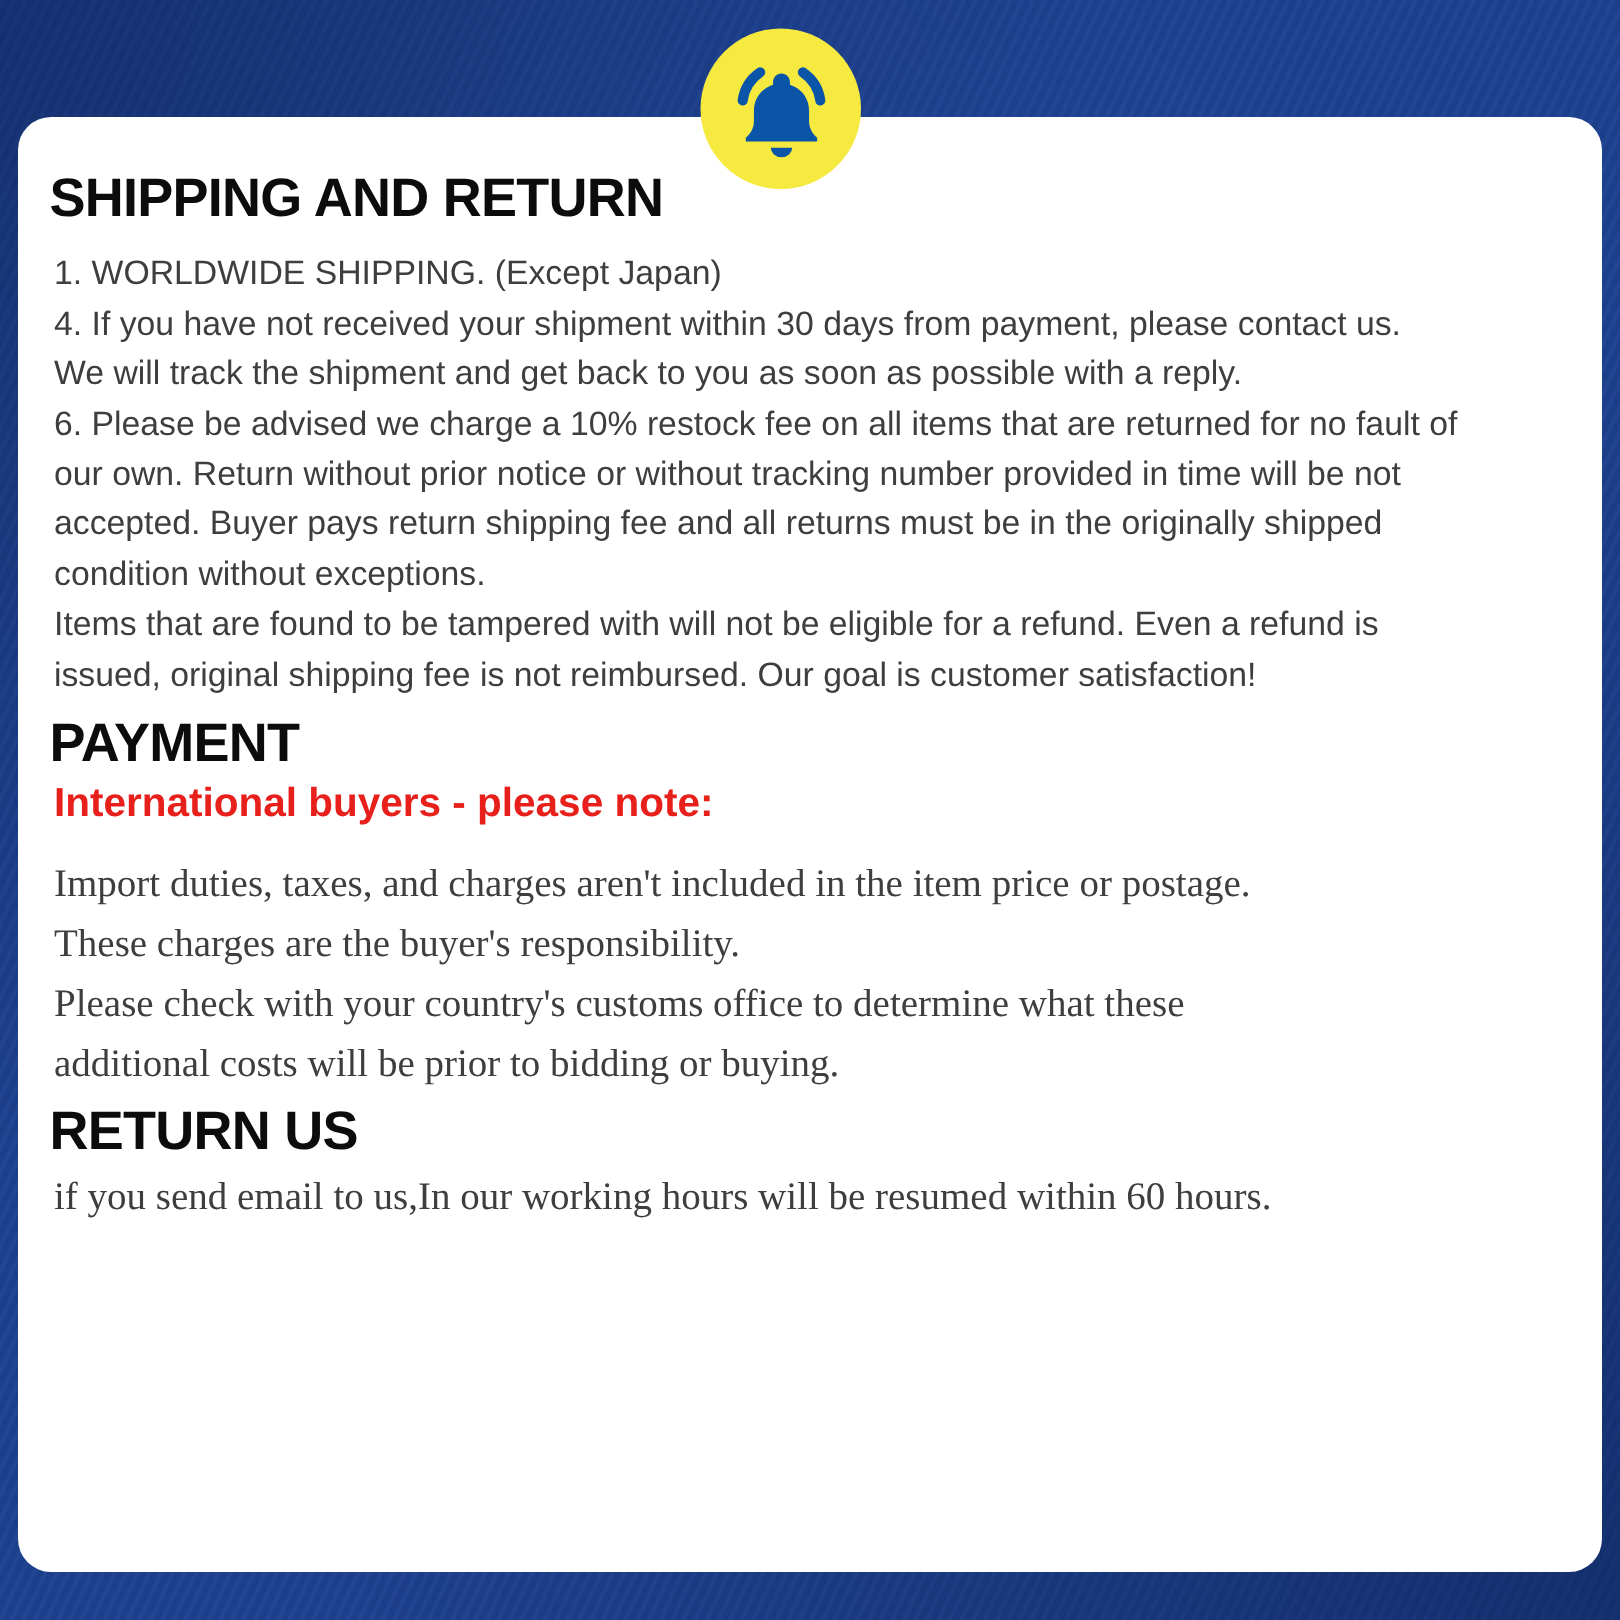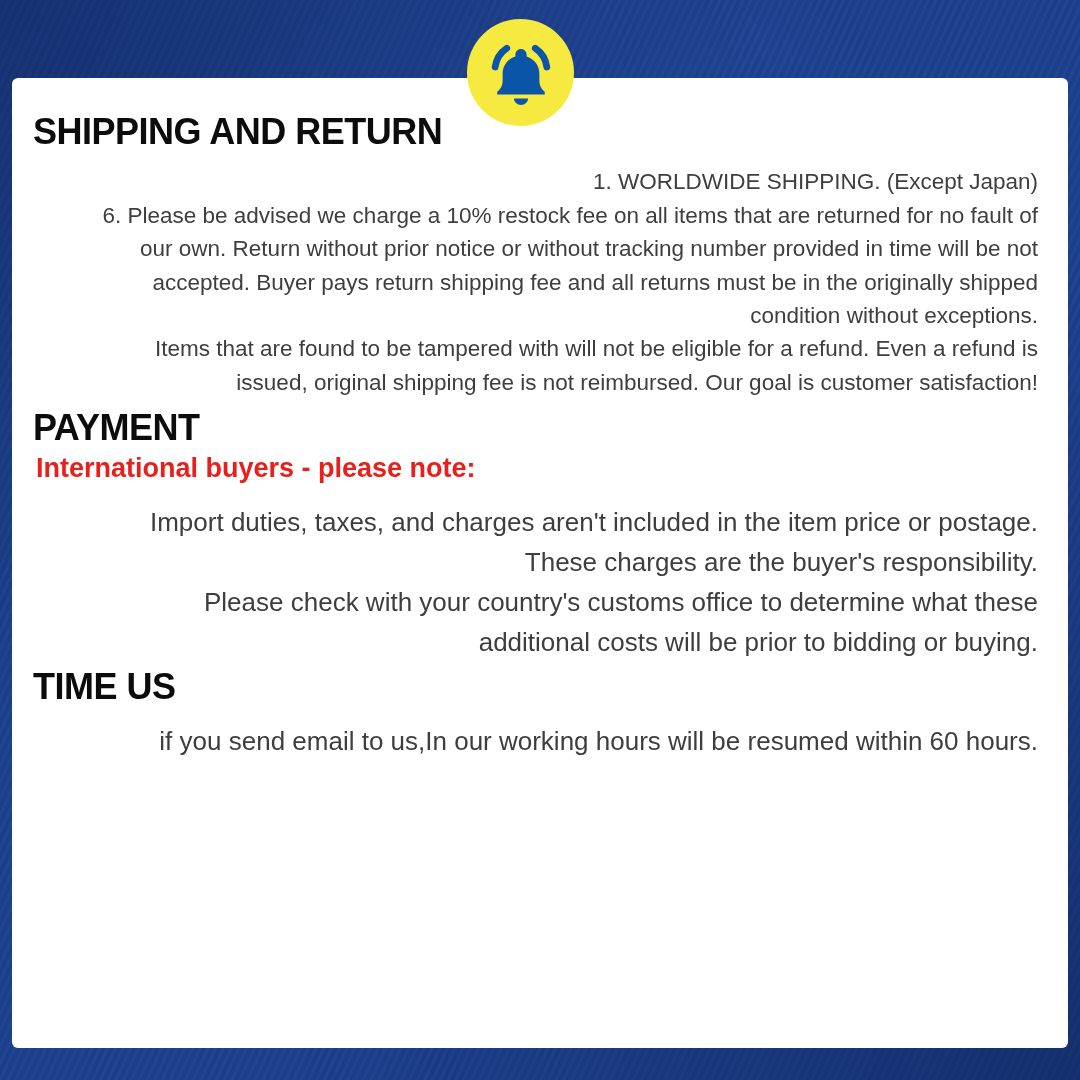--- a/index.html
+++ b/index.html
@@ -14,21 +14,21 @@
     background-image:
       radial-gradient(ellipse at 50% 40%, rgba(46,90,180,0.35), rgba(0,0,0,0) 60%),
       radial-gradient(ellipse at 100% 100%, rgba(10,26,70,0.45), rgba(0,0,0,0) 55%),
       radial-gradient(ellipse at 0% 0%, rgba(10,26,70,0.40), rgba(0,0,0,0) 50%),
       repeating-linear-gradient(115deg, rgba(255,255,255,0.025) 0 3px, rgba(0,0,0,0.03) 3px 7px);
   }
   .card {
     position: absolute;
     left: 12px; right: 12px; top: 78px; bottom: 32px;
     background: #ffffff;
-    border-radius: 6px;
+    border-radius: 22px;
     padding: 34px 30px 0 21px;
     box-sizing: border-box;
   }
   .badge {
     position: absolute;
     left: 467px; top: 19px;
     width: 107px; height: 107px;
     border-radius: 50%;
     background: #f6e93f;
     z-index: 2;
@@ -40,34 +40,33 @@
     font-size: 36px;
     line-height: 1.12;
     font-weight: 800;
     letter-spacing: -0.5px;
     color: #0c0c0c;
   }
   .body-block p {
     margin: 0;
     color: #3e3e3e;
     white-space: pre-line;
-    text-align: right;
   }
   .body-small { margin-top: 13px; margin-left: 3px; }
   .body-small p { font-size: 22.5px; line-height: 33.4px; }
   .h-payment { margin-top: 9px; }
   .note {
     margin: 2px 0 16px 3px;
     font-size: 27px;
     line-height: 36px;
     font-weight: bold;
     color: #e8201c;
     white-space: pre-line;
   }
-  .body-large { margin-top: 13px; margin-left: 3px; }
+  .body-large { margin-top: 3px; margin-left: 3px; font-family: Liberation Serif, serif; }
   .body-large p { font-size: 26px; line-height: 40px; }
   .h-about { margin-top: 5px; }
 </style>
 </head>
 <body>
 
 <div class="page-bg"></div>
 
 <div class="badge">
   <svg viewBox="0 0 96 96" aria-hidden="true">
@@ -80,35 +79,37 @@
       <path d="M67 15 A 36 36 0 0 1 82.5 40"></path>
     </g>
   </svg>
 </div>
 
 <div class="card">
 
   <h1>SHIPPING AND RETURN</h1>
   <div class="body-block body-small">
     <p>1. WORLDWIDE SHIPPING. (Except Japan)</p>
+    <p>4. If you have not received your shipment within 30 days from payment, please contact us.
+We will track the shipment and get back to you as soon as possible with a reply.</p>
     <p>6. Please be advised we charge a 10% restock fee on all items that are returned for no fault of
 our own. Return without prior notice or without tracking number provided in time will be not
 accepted. Buyer pays return shipping fee and all returns must be in the originally shipped
 condition without exceptions.</p>
     <p>Items that are found to be tampered with will not be eligible for a refund. Even a refund is
 issued, original shipping fee is not reimbursed. Our goal is customer satisfaction!</p>
   </div>
 
   <h1 class="h-payment">PAYMENT</h1>
   <p class="note">International buyers - please note:</p>
   <div class="body-block body-large">
     <p>Import duties, taxes, and charges aren't included in the item price or postage.</p>
     <p>These charges are the buyer's responsibility.</p>
     <p>Please check with your country's customs office to determine what these
 additional costs will be prior to bidding or buying.</p>
   </div>
 
-  <h1 class="h-about">TIME US</h1>
+  <h1 class="h-about">RETURN US</h1>
   <div class="body-block body-large">
     <p>if you send email to us,In our working hours will be resumed within 60 hours.</p>
   </div>
 
 </div>
 
 </body></html>

